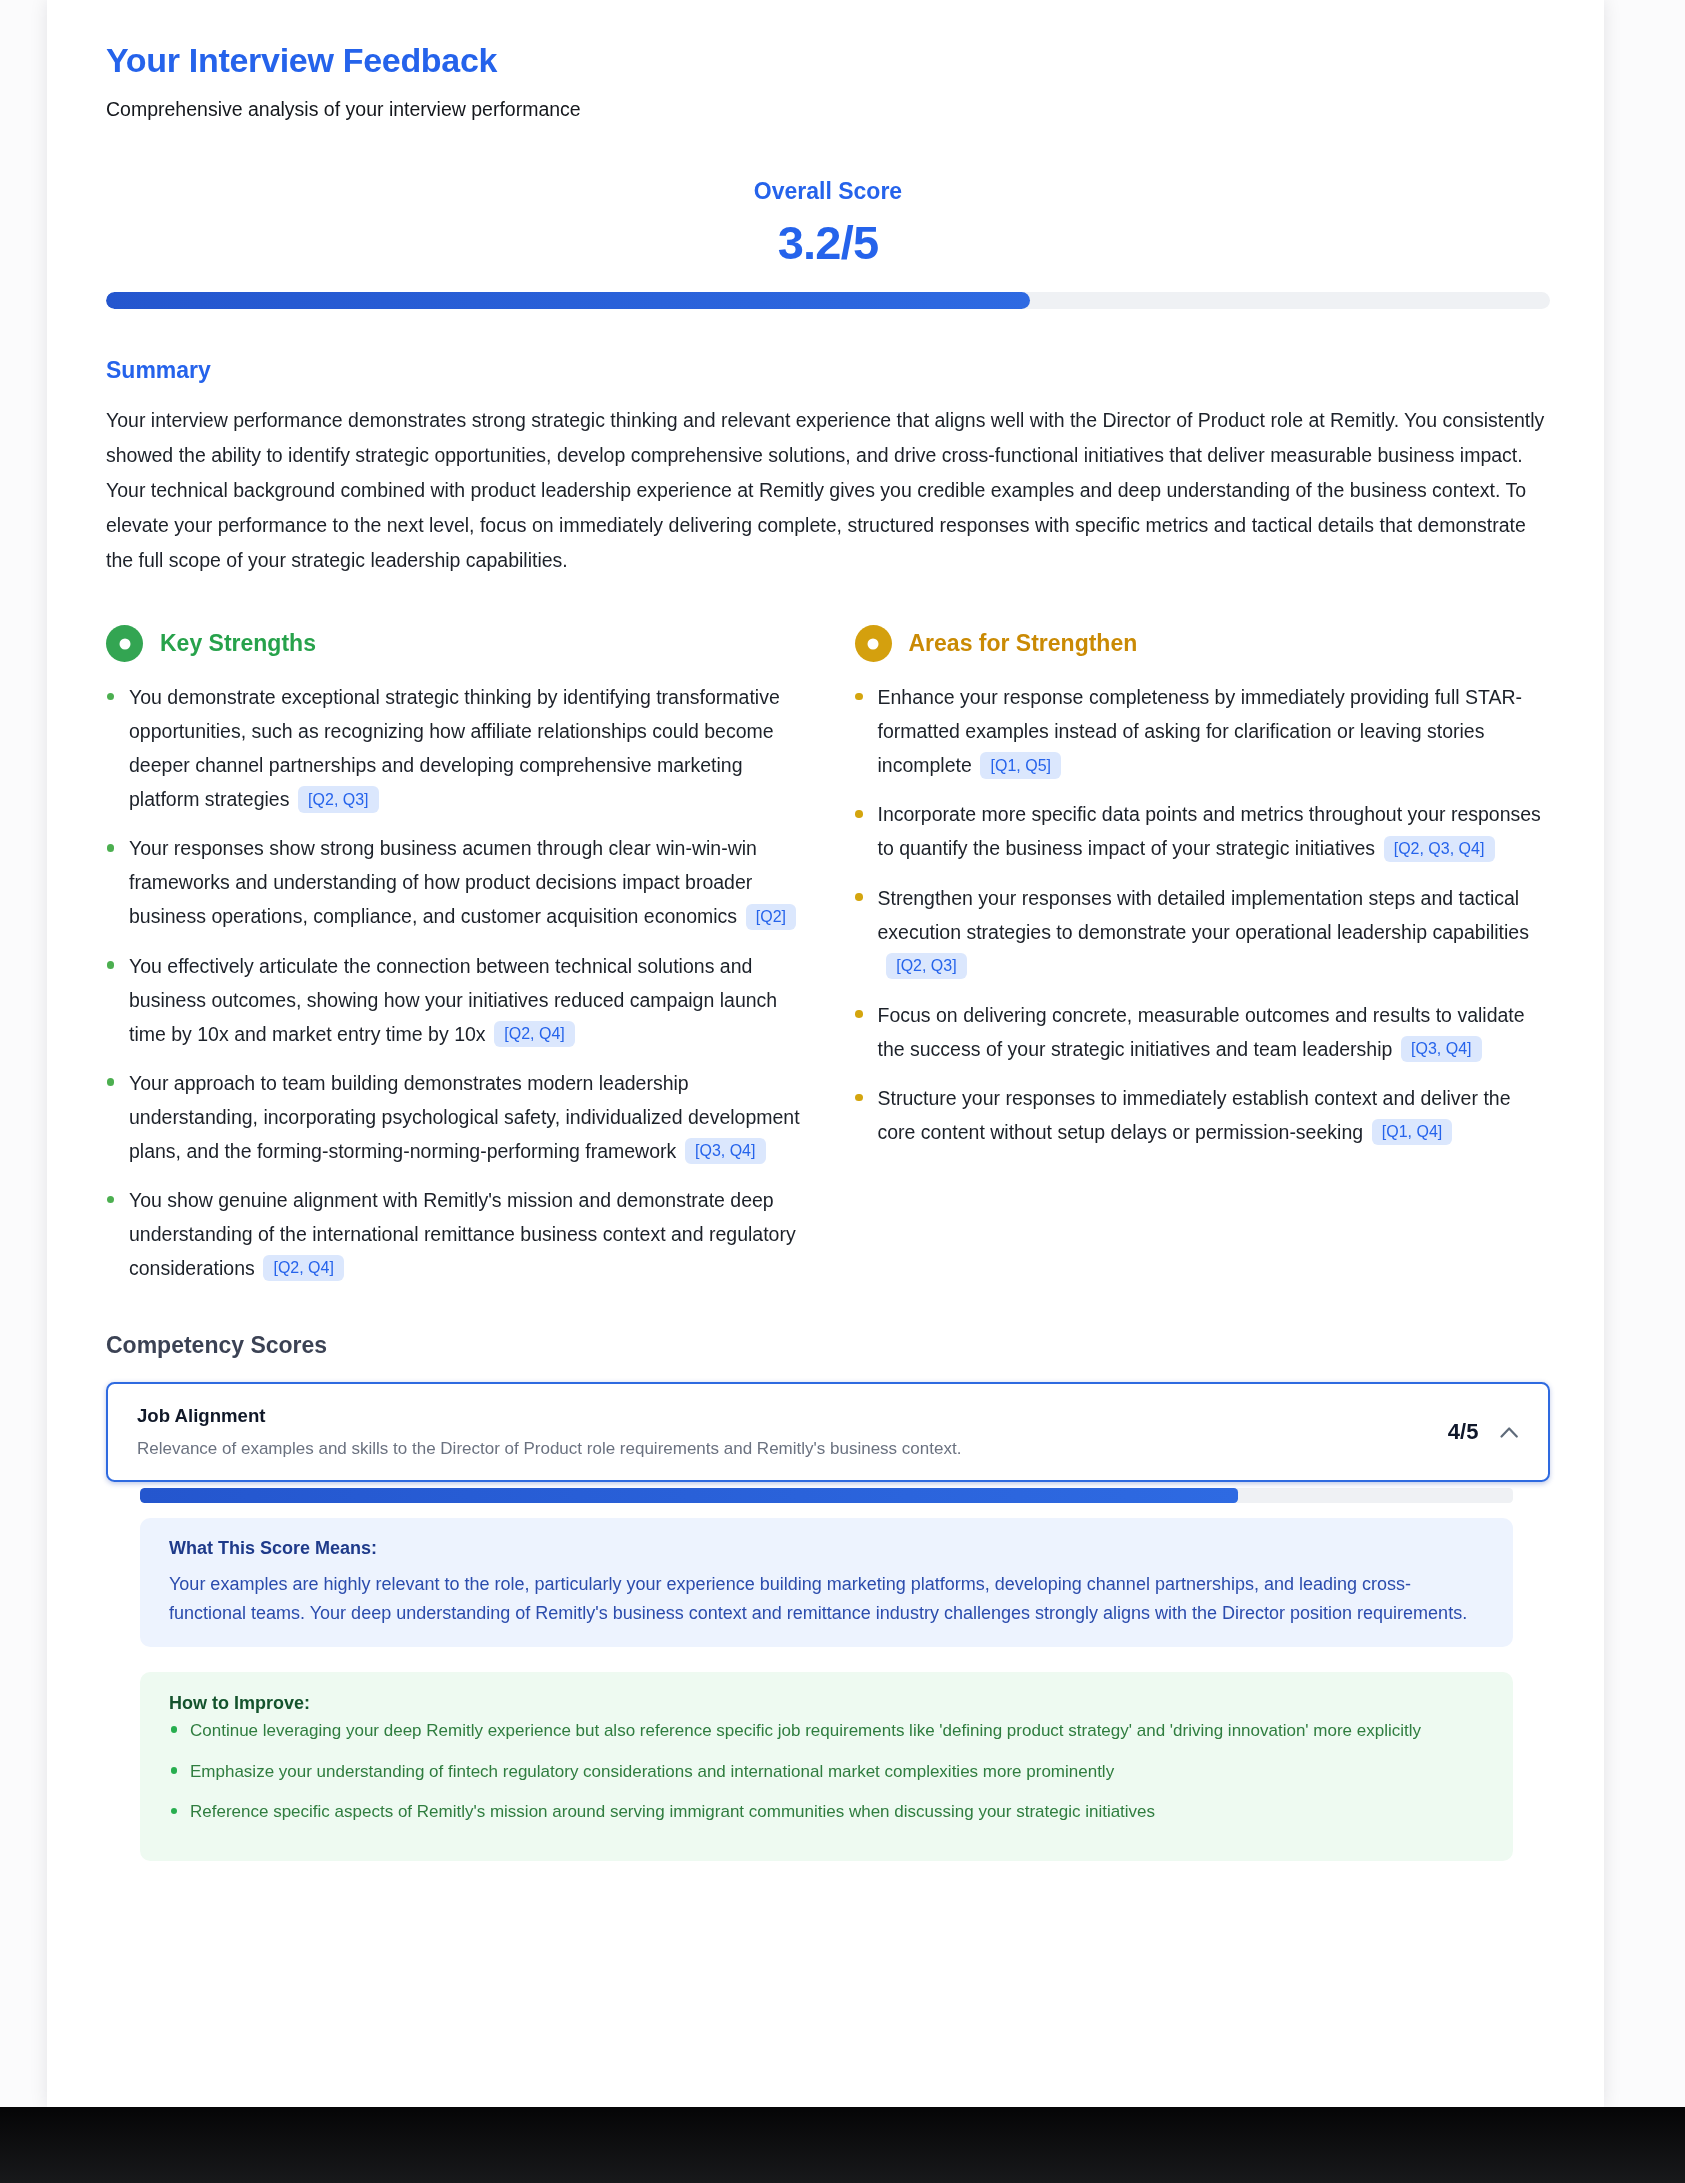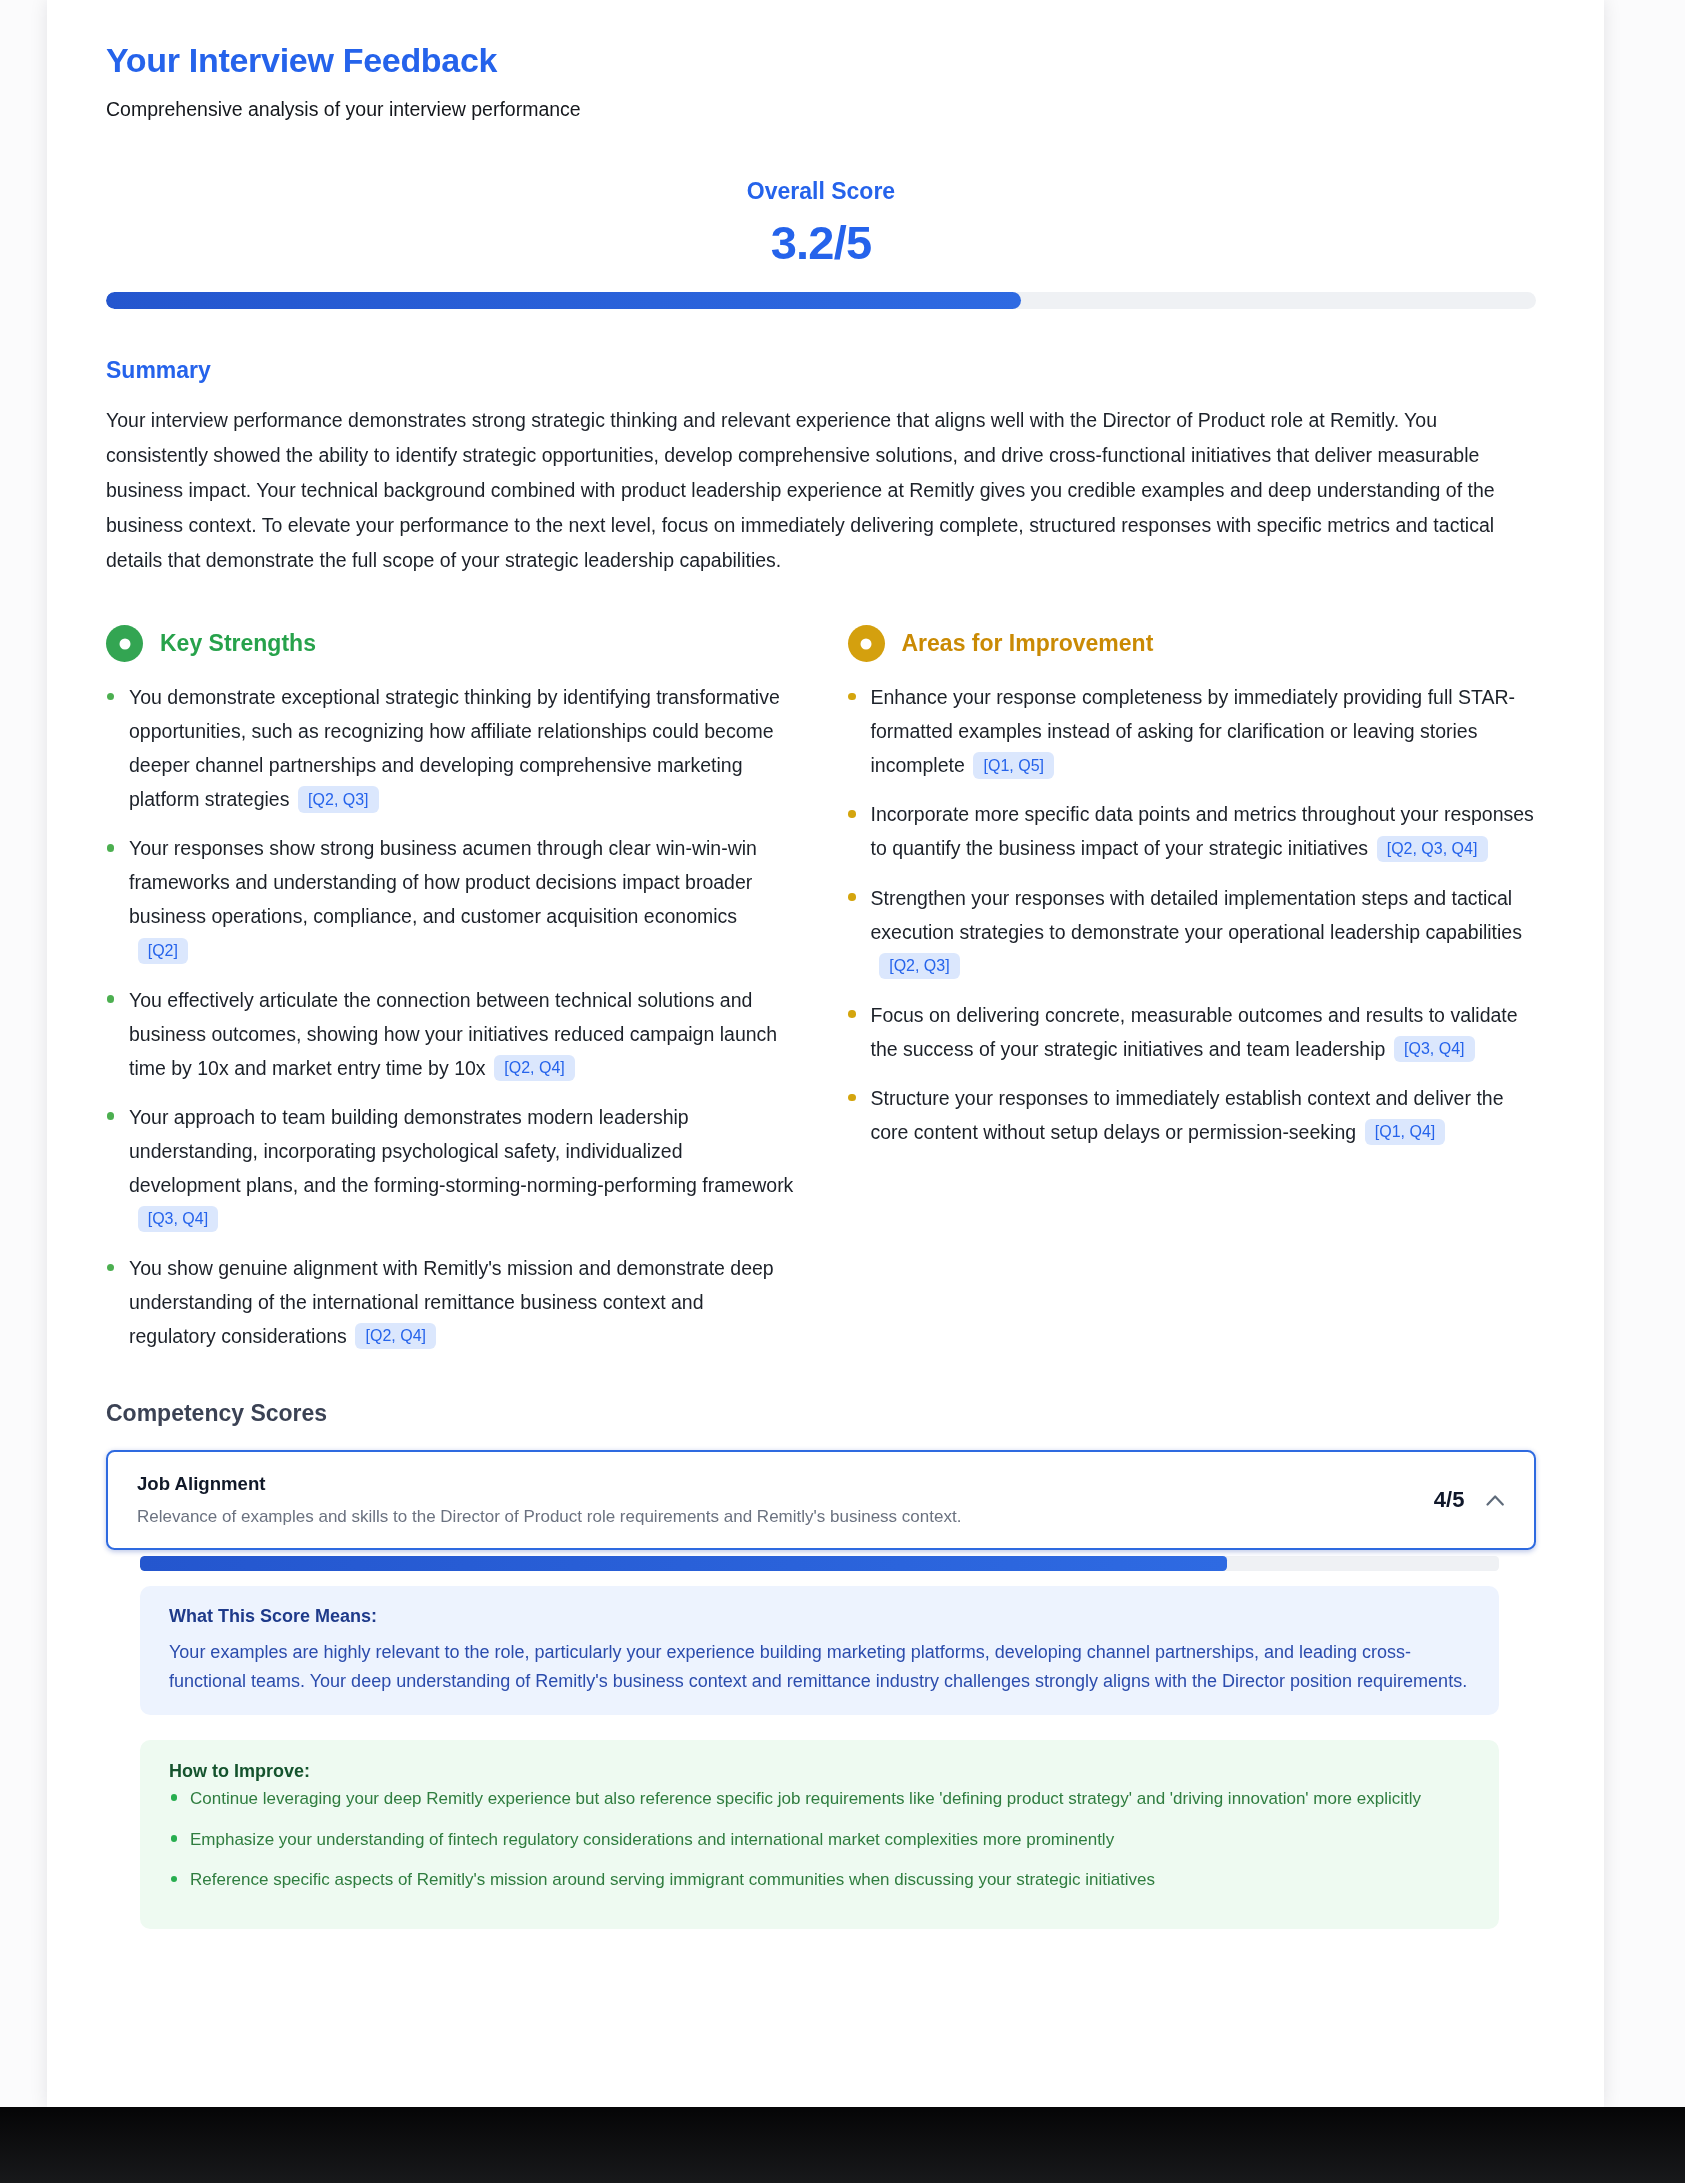--- a/index.html
+++ b/index.html
@@ -17,21 +17,21 @@
   html,body{margin:0;padding:0;}
   body{
     width:1685px;height:2183px;position:relative;overflow:hidden;
     background:#fbfbfc;
     font-family:"Liberation Sans","DejaVu Sans",sans-serif;
     -webkit-font-smoothing:antialiased;
   }
   .card{
     position:absolute;left:47px;top:0;width:1557px;height:2107px;
     background:#ffffff;box-shadow:0 0 17px rgba(15,23,42,.10);
-    padding:41px 68px 0 59px;overflow:hidden;
+    padding:41px 54px 0 59px;overflow:hidden;
   }
   .page-title{margin:0;font-size:34px;line-height:39px;font-weight:700;color:var(--accent-blue);letter-spacing:-0.3px;}
   .page-subtitle{margin:17px 0 0;font-size:19.5px;line-height:25.4px;color:#14171c;}
 
   .overall{text-align:center;margin-top:55px;}
   .overall-label{font-size:23px;line-height:29px;font-weight:700;color:var(--accent-blue);}
   .overall-value{margin-top:10.2px;font-size:47px;line-height:51px;font-weight:700;color:var(--accent-blue);letter-spacing:-0.8px;}
   .progress{background:#eff1f4;overflow:hidden;}
   .progress .fill{height:100%;border-radius:inherit;background:linear-gradient(90deg,#2456ce,#2e6ae2);}
   .main-progress{margin-top:24px;height:17px;border-radius:8.5px;}
@@ -117,21 +117,21 @@
           <li><span>Your responses show strong business acumen through clear win-win-win frameworks and understanding of how product decisions impact broader business operations, compliance, and customer acquisition economics</span><span class="qtag">[Q2]</span></li>
           <li><span>You effectively articulate the connection between technical solutions and business outcomes, showing how your initiatives reduced campaign launch time by 10x and market entry time by 10x</span><span class="qtag">[Q2, Q4]</span></li>
           <li><span>Your approach to team building demonstrates modern leadership understanding, incorporating psychological safety, individualized development plans, and the forming-storming-norming-performing framework</span><span class="qtag">[Q3, Q4]</span></li>
           <li><span>You show genuine alignment with Remitly's mission and demonstrate deep understanding of the international remittance business context and regulatory considerations</span><span class="qtag">[Q2, Q4]</span></li>
         </ul>
     </section>
 
     <section class="col ambers">
       <div class="col-head">
         <span class="dot-badge amber"></span>
-        <h3>Areas for Improvement</h3>
+        <h3>Areas for Strengthen</h3>
       </div>
       <ul class="bullets amberdots">
           <li><span>Enhance your response completeness by immediately providing full STAR-formatted examples instead of asking for clarification or leaving stories incomplete</span><span class="qtag">[Q1, Q5]</span></li>
           <li><span>Incorporate more specific data points and metrics throughout your responses to quantify the business impact of your strategic initiatives</span><span class="qtag">[Q2, Q3, Q4]</span></li>
           <li><span>Strengthen your responses with detailed implementation steps and tactical execution strategies to demonstrate your operational leadership capabilities</span><span class="qtag">[Q2, Q3]</span></li>
           <li><span>Focus on delivering concrete, measurable outcomes and results to validate the success of your strategic initiatives and team leadership</span><span class="qtag">[Q3, Q4]</span></li>
           <li><span>Structure your responses to immediately establish context and deliver the core content without setup delays or permission-seeking</span><span class="qtag">[Q1, Q4]</span></li>
         </ul>
     </section>
   </div>

